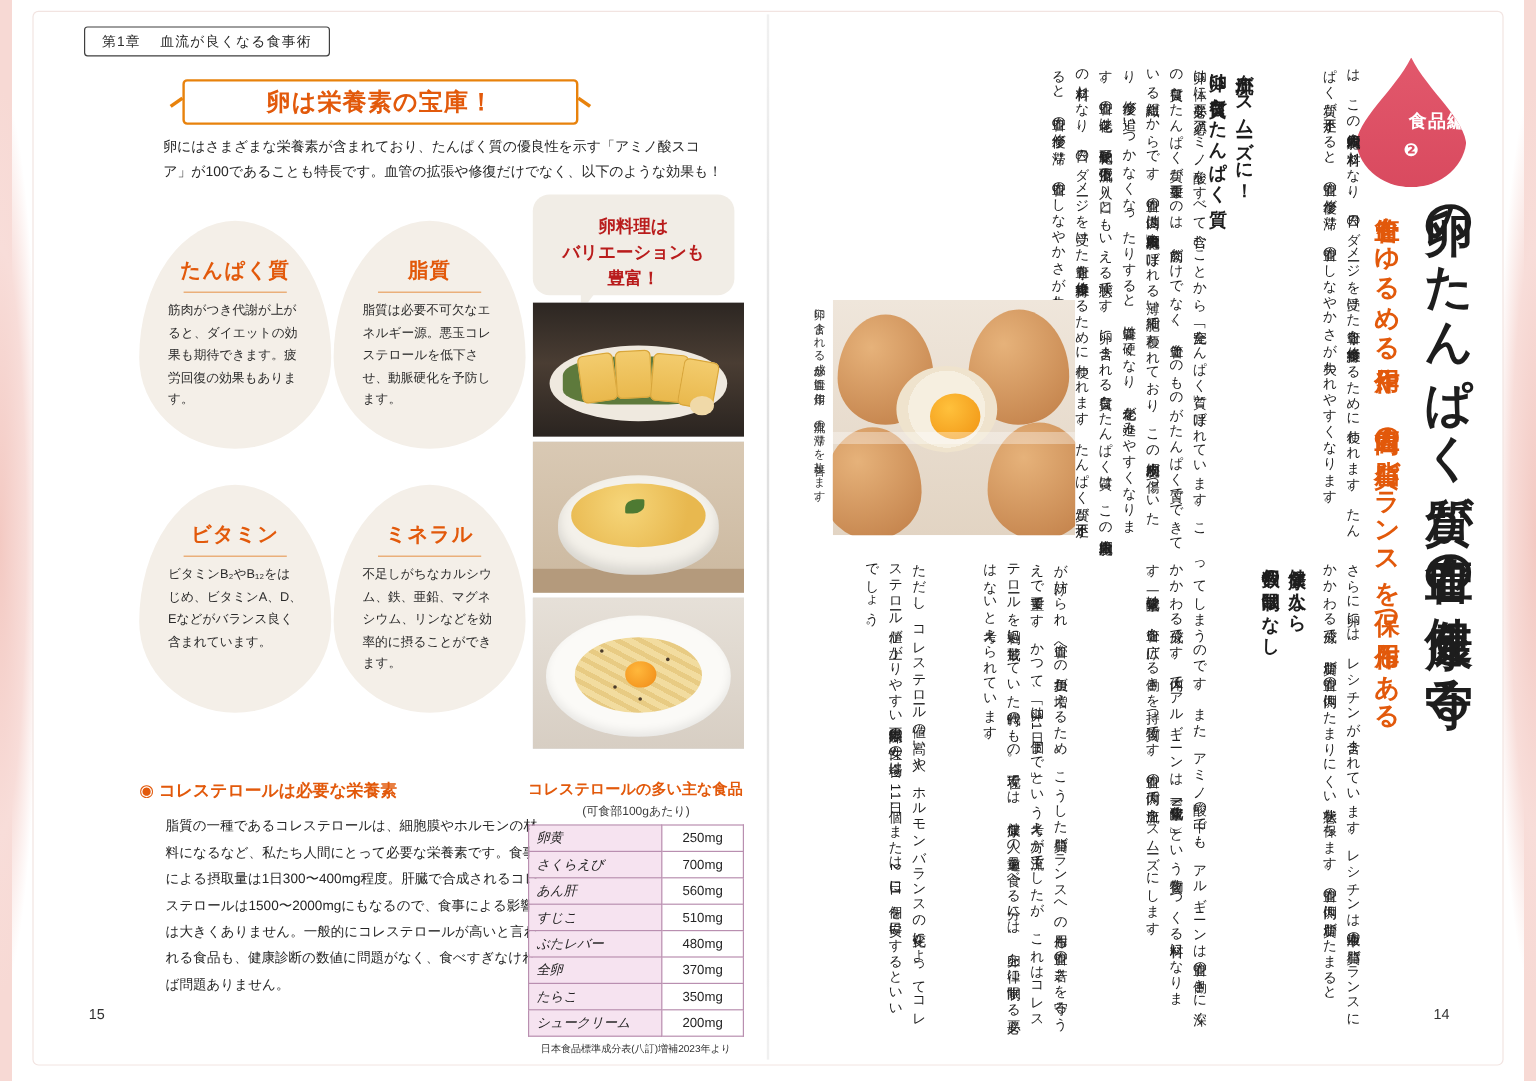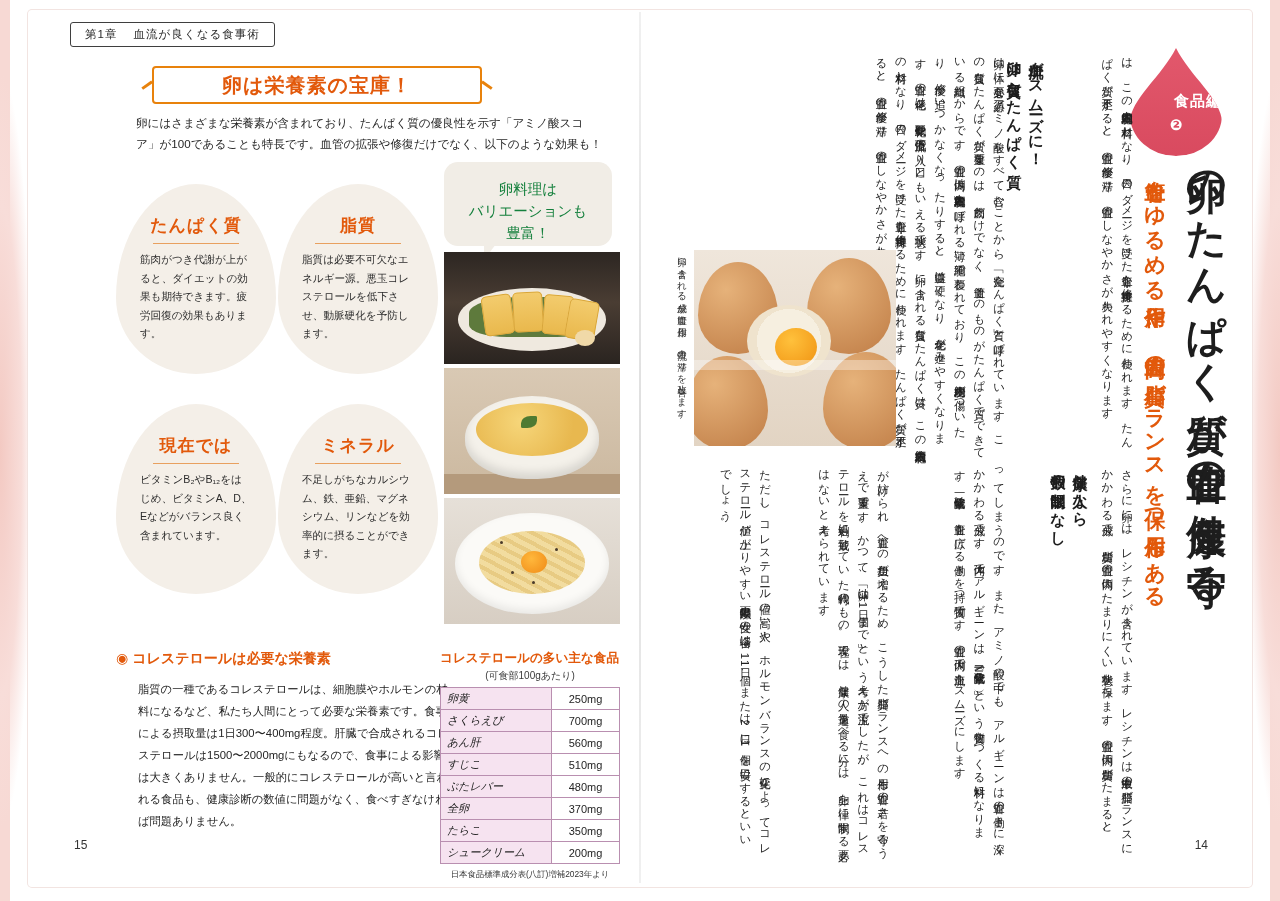--- a/index.html
+++ b/index.html
@@ -92,21 +92,21 @@
   .balloon{
     position:absolute;left:404px;top:148px;width:168px;height:84px;
     background:#f1ede6;border-radius:14px;
   }
   .balloon:after{
     content:"";position:absolute;left:40px;bottom:-14px;
     border-width:16px 12px 0 0;border-style:solid;border-color:#f1ede6 transparent transparent transparent;
   }
   .balloon .b-txt{
     position:absolute;inset:0;display:flex;flex-direction:column;justify-content:center;align-items:center;
-    font-size:14.5px;font-weight:normal;color:#15803d;line-height:1.5;text-align:center;margin-top:16px;
+    font-size:14.5px;font-weight:bold;color:#b91c1c;line-height:1.5;text-align:center;margin-top:16px;
   }
 
   .photo{position:absolute;overflow:hidden;background:#ddd;}
   #photoA{left:404px;top:238px;width:176px;height:112px;}
   #photoB{left:404px;top:354px;width:176px;height:126px;}
   #photoC{left:404px;top:484px;width:176px;height:126px;}
 
   
   .pa{position:absolute;inset:0;background:linear-gradient(180deg,#2c2622 0%,#4a3d33 45%,#2a2420 100%);}
   .pa .plate{position:absolute;left:8%;top:32%;width:84%;height:56%;border-radius:50%;background:#efe9df;}
@@ -237,21 +237,21 @@
 
     <div class="egg" id="egg1">
       <div class="e-title">たんぱく質</div>
       <div class="e-body">筋肉がつき代謝が上がると、ダイエットの効果も期待できます。疲労回復の効果もあります。</div>
     </div>
     <div class="egg" id="egg2">
       <div class="e-title">脂質</div>
       <div class="e-body">脂質は必要不可欠なエネルギー源。悪玉コレステロールを低下させ、動脈硬化を予防します。</div>
     </div>
     <div class="egg" id="egg3">
-      <div class="e-title">現在では</div>
+      <div class="e-title">ビタミン</div>
       <div class="e-body">ビタミンB₂やB₁₂をはじめ、ビタミンA、D、Eなどがバランス良く含まれています。</div>
     </div>
     <div class="egg" id="egg4">
       <div class="e-title">ミネラル</div>
       <div class="e-body">不足しがちなカルシウム、鉄、亜鉛、マグネシウム、リンなどを効率的に摂ることができます。</div>
     </div>
 
     <div class="balloon">
       <div class="b-txt">
         <span>卵料理は</span>

